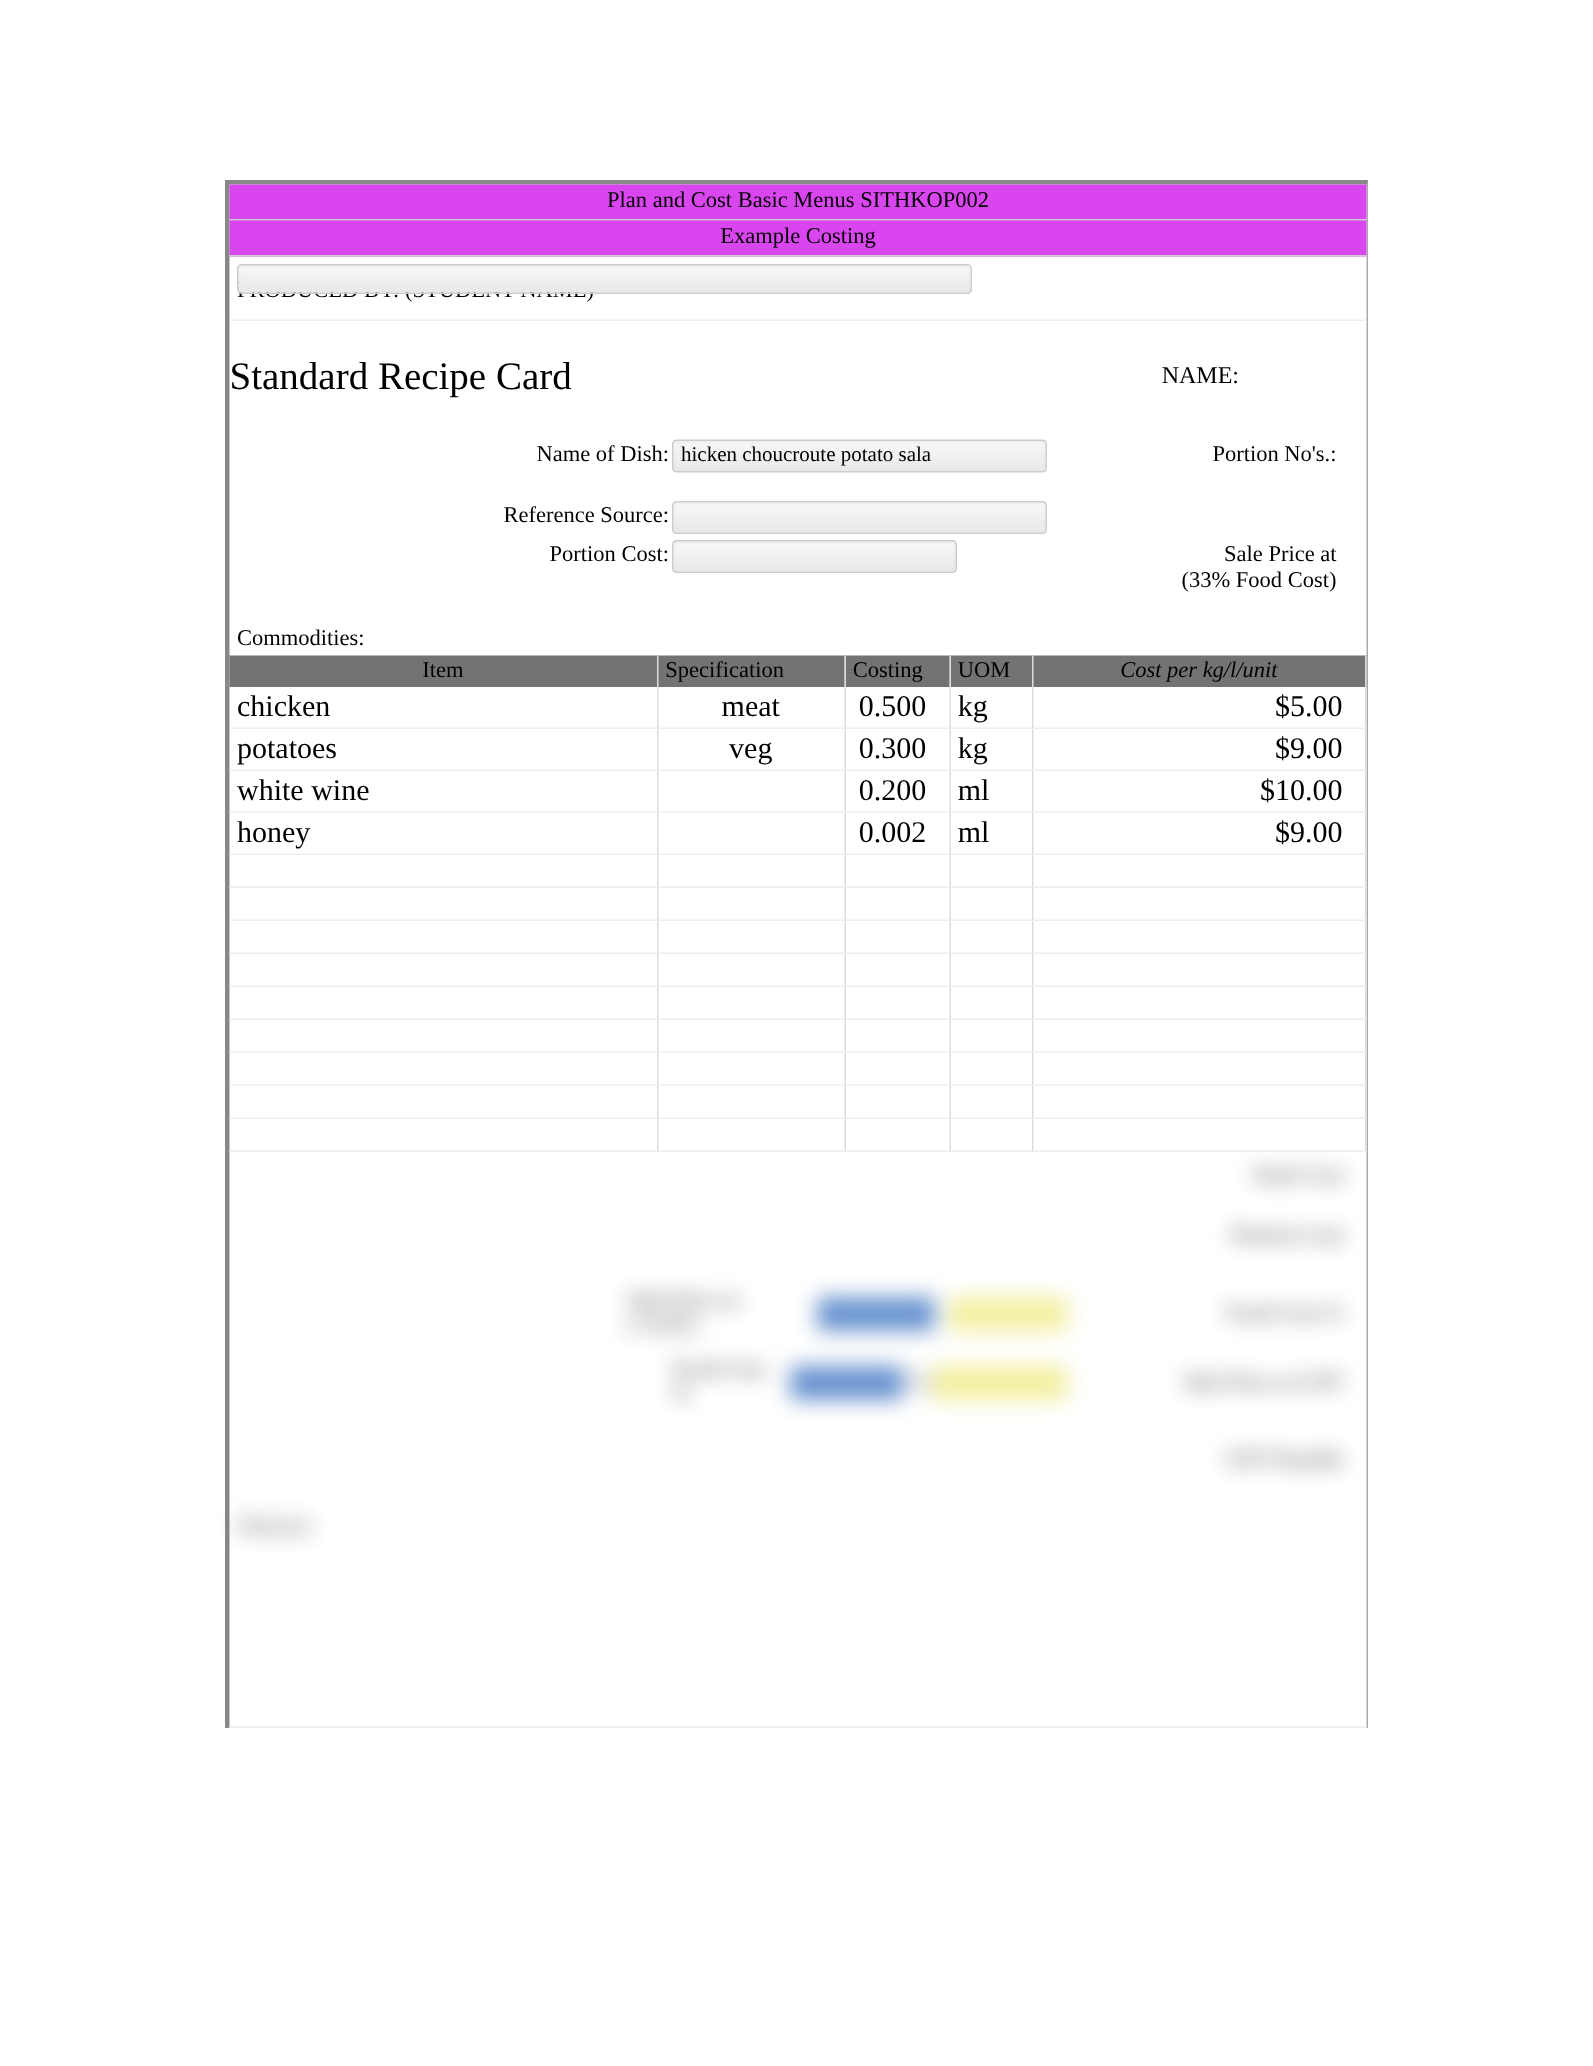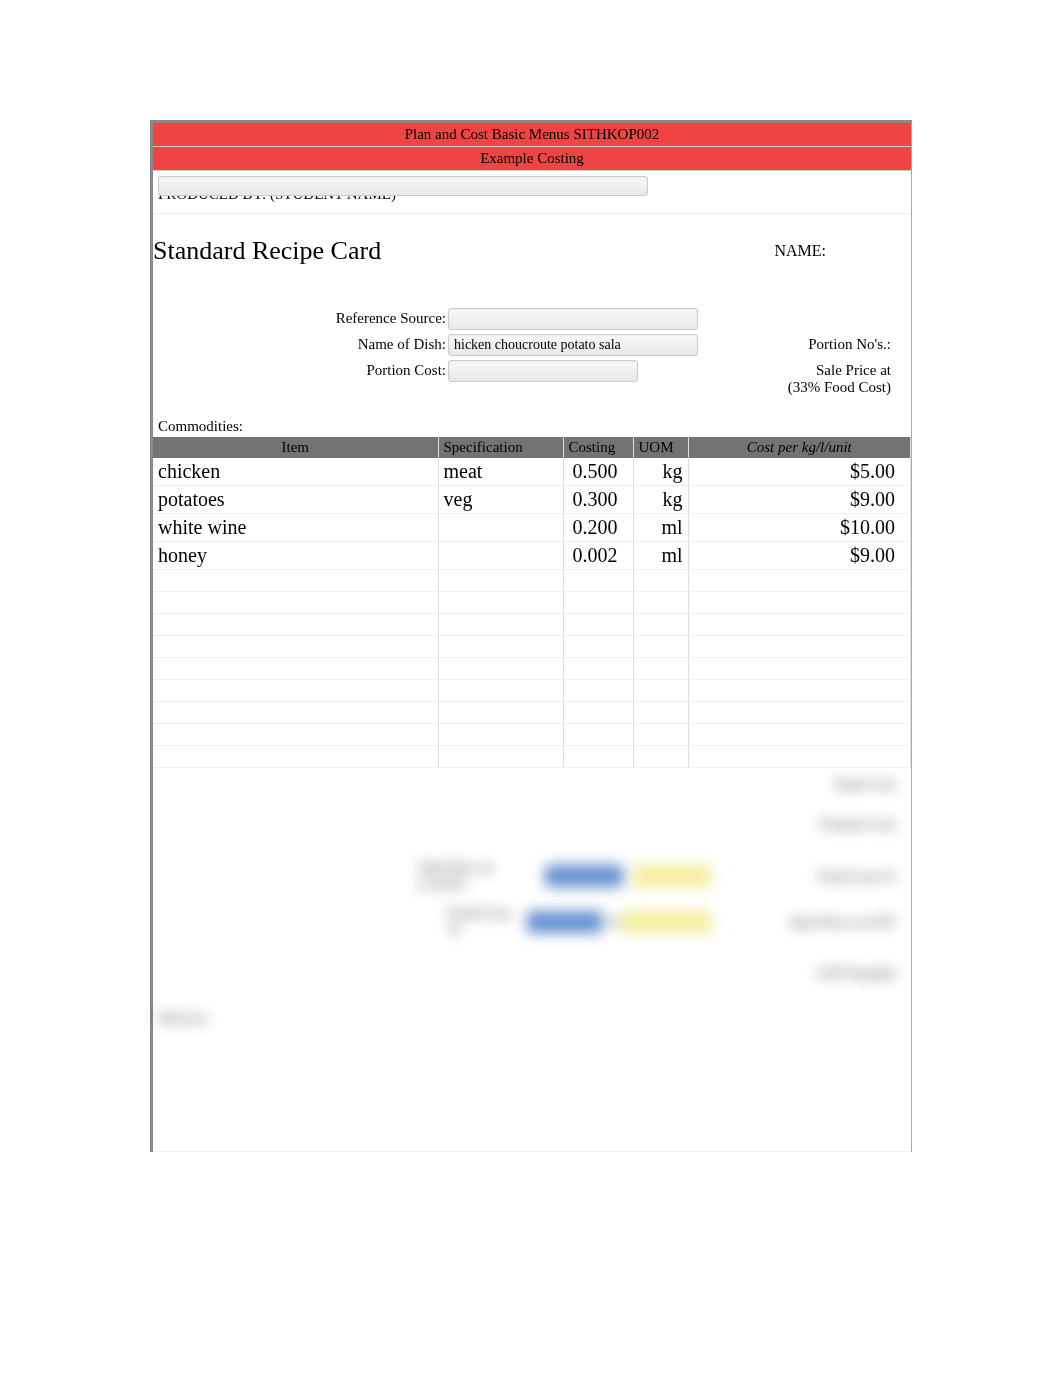--- a/index.html
+++ b/index.html
@@ -20,21 +20,21 @@
       border-left: 3px solid #888;
       border-top: 3px solid #888;
       border-right: 1px solid #aaa;
       padding: 0;
     }
     .header-row {
       text-align: center;
       font-size: 15px;
       border-bottom: 1px solid #ccc;
       padding: 3px 0;
-      background: #ef4444;
+      background: #d946ef;
     }
     .produced-row {
       display: flex;
       align-items: center;
       padding: 15px 5px 10px 5px;
       border-bottom: 1px solid #eee;
     }
     .produced-label {
       font-size: 15px;
     }
@@ -122,23 +122,23 @@
     .col-uom { width: 55px; text-align: left; }
     .col-cost { width: auto; text-align: center; font-style: italic; }
     .data-row td {
       font-size: 20px;
       padding: 2px 5px;
       border-right: 1px solid #ddd;
       border-bottom: 1px solid #eee;
       height: 22px;
     }
     .data-row .c-item { text-align: left; }
-    .data-row .c-spec { text-align: left; }
+    .data-row .c-spec { text-align: center; }
     .data-row .c-qty { text-align: right; padding-right: 15px; }
-    .data-row .c-uom { text-align: right; }
+    .data-row .c-uom { text-align: left; }
     .data-row .c-cost { text-align: right; padding-right: 15px; }
     .empty-row td {
       height: 22px;
       border-right: 1px solid #ddd;
       border-bottom: 1px solid #eee;
     }
     .blur-area {
       filter: blur(7px);
       opacity: 0.85;
     }
@@ -207,36 +207,36 @@
   </div>
   <div style="position:relative; margin-top:-38px; margin-left:5px; margin-bottom:15px;">
     <div class="produced-input" style="width:490px;"></div>
   </div>
 
   <div class="title-row">
     <span class="title-text">Standard Recipe Card</span>
     <span class="date-label">NAME:</span>
   </div>
 
-  <div class="field-row" style="margin-top:15px;">
-    <div class="field-label-col">Reference Source:</div>
-    <div class="field-input-col">
-      <div class="field-input"></div>
-    </div>
-    <div class="field-right-col"></div>
-  </div>
-
   <div class="field-row">
     <div class="field-label-col">Name of Dish:</div>
     <div class="field-input-col">
       <div class="field-input">
         <span>hicken choucroute potato sala</span>
       </div>
     </div>
     <div class="field-right-col">Portion No's.:</div>
+  </div>
+
+  <div class="field-row" style="margin-top:15px;">
+    <div class="field-label-col">Reference Source:</div>
+    <div class="field-input-col">
+      <div class="field-input"></div>
+    </div>
+    <div class="field-right-col"></div>
   </div>
 
   <div class="field-row">
     <div class="field-label-col">Portion Cost:</div>
     <div class="field-input-col">
       <div class="field-input field-input-narrow"></div>
     </div>
     <div class="field-right-col">
       <div>Sale Price at</div>
       <div>(33% Food Cost)</div>

